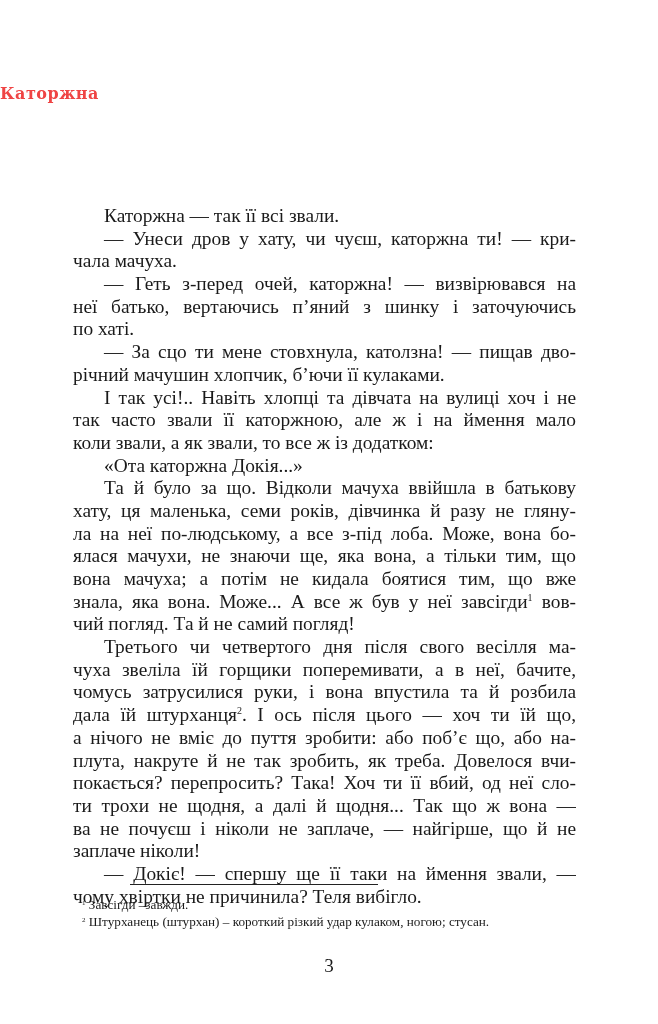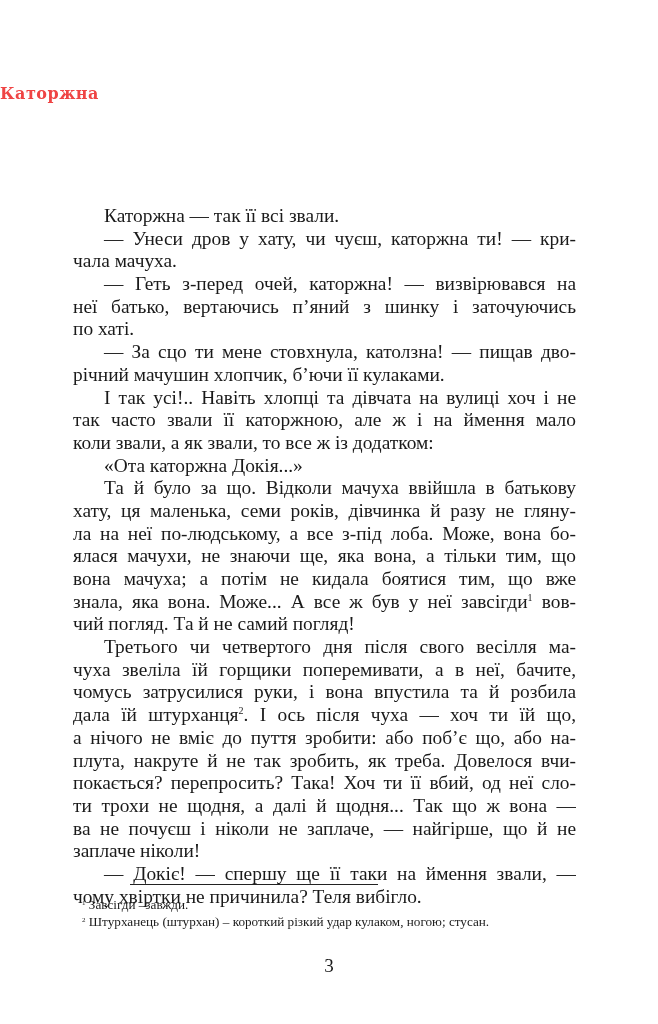--- a/index.html
+++ b/index.html
@@ -40,21 +40,21 @@
     <span class="line indent"><span>Та й було за що. Відколи мачуха ввійшла в батькову</span></span>
     <span class="line"><span>хату, ця маленька, семи років, дівчинка й разу не гляну-</span></span>
     <span class="line"><span>ла на неї по-людському, а все з-під лоба. Може, вона бо-</span></span>
     <span class="line"><span>ялася мачухи, не знаючи ще, яка вона, а тільки тим, що</span></span>
     <span class="line"><span>вона мачуха; а потім не кидала боятися тим, що вже</span></span>
     <span class="line"><span>знала, яка вона. Може... А все ж був у неї завсігди</span><sup>1</sup><span> вов-</span></span>
     <span class="line last"><span>чий погляд. Та й не самий погляд!</span></span>
     <span class="line indent"><span>Третього чи четвертого дня після свого весілля ма-</span></span>
     <span class="line"><span>чуха звеліла їй горщики поперемивати, а в неї, бачите,</span></span>
     <span class="line"><span>чомусь затрусилися руки, і вона впустила та й розбила</span></span>
-    <span class="line"><span>дала їй штурханця</span><sup>2</sup><span>. І ось після чуха — хоч ти їй що,</span></span>
+    <span class="line"><span>дала їй штурханця</span><sup>2</sup><span>. І ось після цього — хоч ти їй що,</span></span>
     <span class="line"><span>а нічого не вміє до пуття зробити: або поб’є що, або на-</span></span>
     <span class="line"><span>плута, накруте й не так зробить, як треба. Довелося вчи-</span></span>
     <span class="line"><span>покається? перепросить? Така! Хоч ти її вбий, од неї сло-</span></span>
     <span class="line"><span>ти трохи не щодня, а далі й щодня... Так що ж вона —</span></span>
     <span class="line"><span>ва не почуєш і ніколи не заплаче, — найгірше, що й не</span></span>
     <span class="line last"><span>заплаче ніколи!</span></span>
     <span class="line indent"><span>— Докіє! — спершу ще її таки на ймення звали, —</span></span>
     <span class="line last"><span>чому хвіртки не причинила? Теля вибігло.</span></span>
   </div>
 

